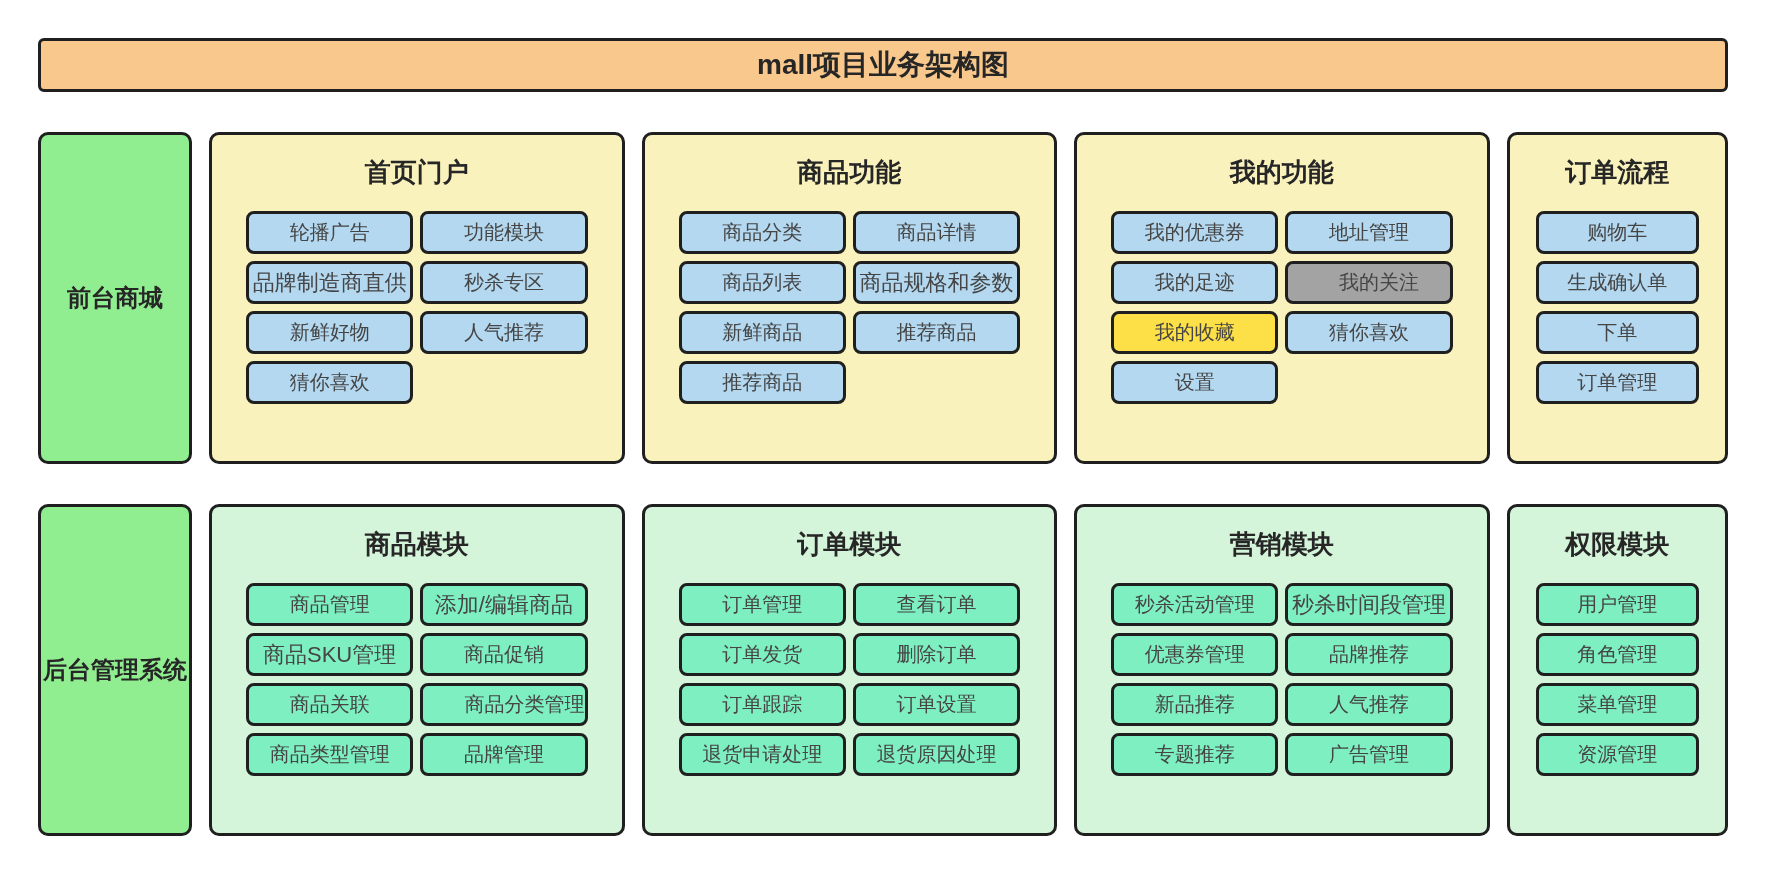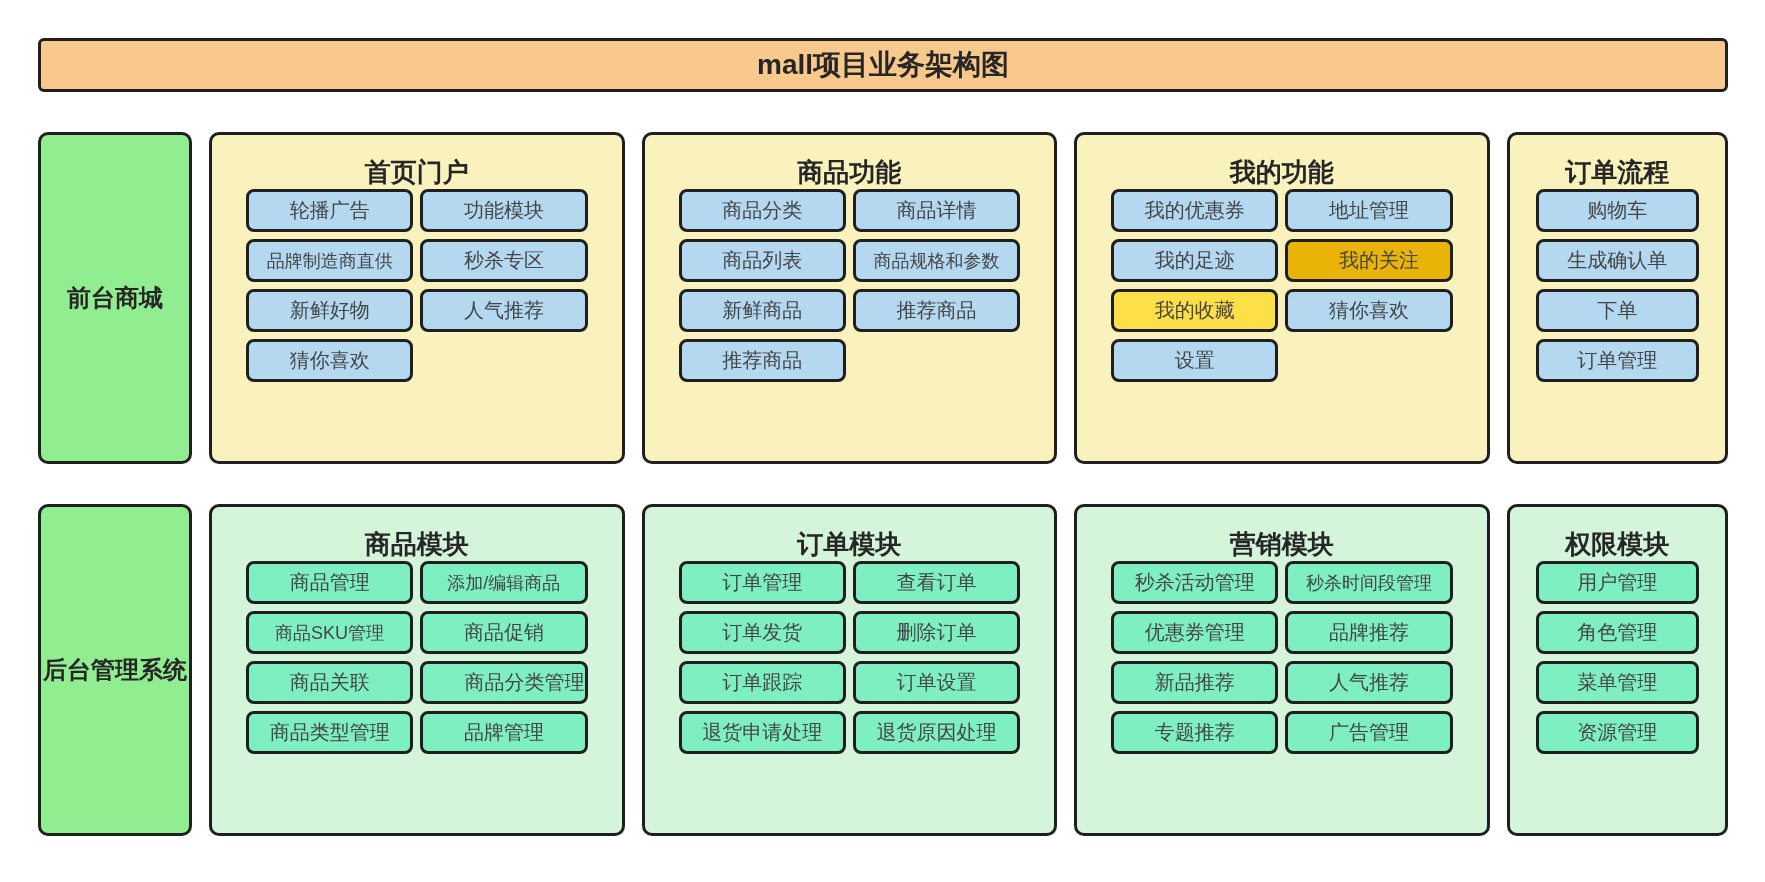--- a/index.html
+++ b/index.html
@@ -42,35 +42,36 @@
   .panel-title {
     text-align:center;
     font-size:26px; line-height:34px;
     font-weight:bold; color:#262626;
   }
   .btn-grid {
     display:grid;
     grid-template-columns:1fr 1fr;
     column-gap:26px; row-gap:18px;
     padding:0 34px;
+    margin-top:22px;
     gap:7px;
   }
   .btn-grid.one-col {
     grid-template-columns:1fr;
     padding:0 26px;
   }
   .node {
     height:43px;
     border:3px solid #1f1f1f;
     border-radius:8px;
     display:flex; align-items:center; justify-content:center;
     font-size:20px; color:#454545;
     white-space:nowrap; overflow:hidden;
   }
-  .node.small { font-size:18px; }
+  .node.small { font-size:22px; }
 </style>
 </head>
 <body>
 
 <div class="page">
   <div class="banner" id="banner" style="background: rgb(249, 200, 140);">
     <span>mall项目业务架构图</span>
   </div>
   <div id="rows">
       <div class="row">
@@ -98,21 +99,21 @@
             <div class="node" style="background: rgb(179, 216, 240);">推荐商品</div>
             <div class="node" style="background: rgb(179, 216, 240);">推荐商品</div>
           </div>
         </div>
         <div class="panel" style="background: rgb(250, 242, 188);">
           <div class="panel-title">我的功能</div>
           <div class="btn-grid">
             <div class="node" style="background: rgb(179, 216, 240);">我的优惠券</div>
             <div class="node" style="background: rgb(179, 216, 240);">地址管理</div>
             <div class="node" style="background: rgb(179, 216, 240);">我的足迹</div>
-            <div class="node" style="background: #eab308; padding-left: 20px;">我的关注</div>
+            <div class="node" style="background: #a3a3a3; padding-left: 20px;">我的关注</div>
             <div class="node" style="background: #fde047;">我的收藏</div>
             <div class="node" style="background: rgb(179, 216, 240);">猜你喜欢</div>
             <div class="node" style="background: rgb(179, 216, 240);">设置</div>
           </div>
         </div>
         <div class="panel narrow" style="background: rgb(250, 242, 188);">
           <div class="panel-title">订单流程</div>
           <div class="btn-grid one-col">
             <div class="node" style="background: rgb(179, 216, 240);">购物车</div>
             <div class="node" style="background: rgb(179, 216, 240);">生成确认单</div>

